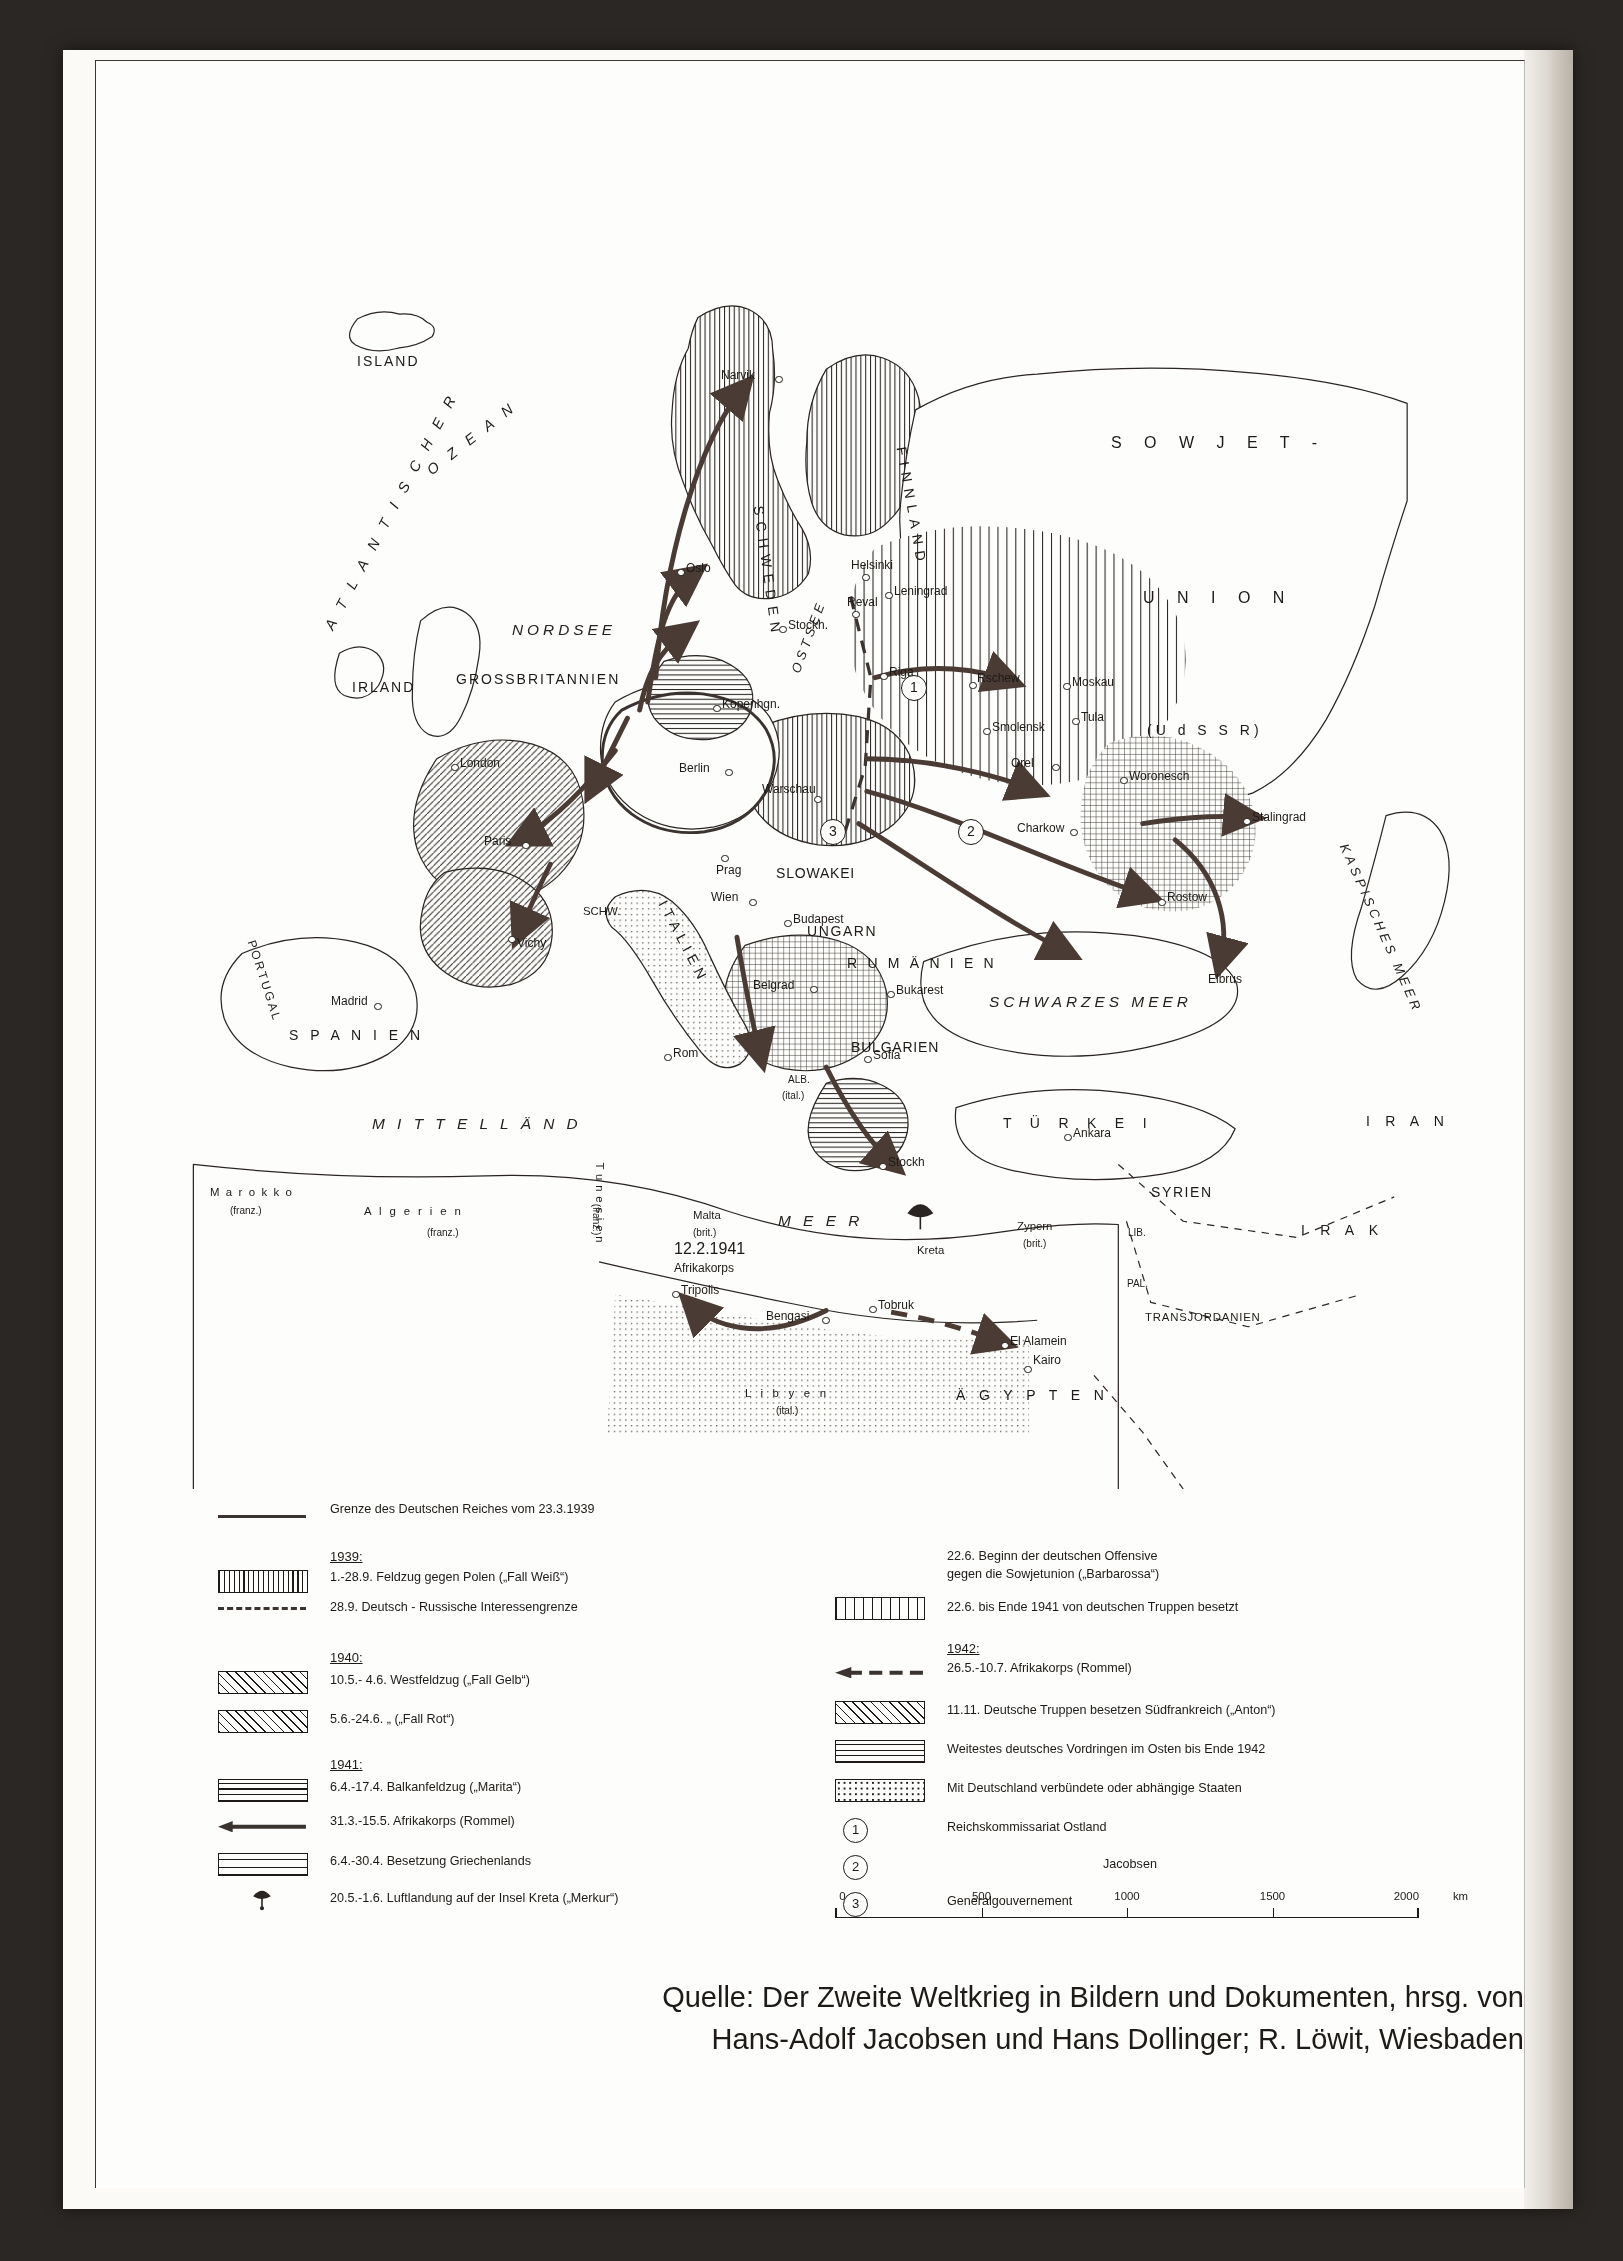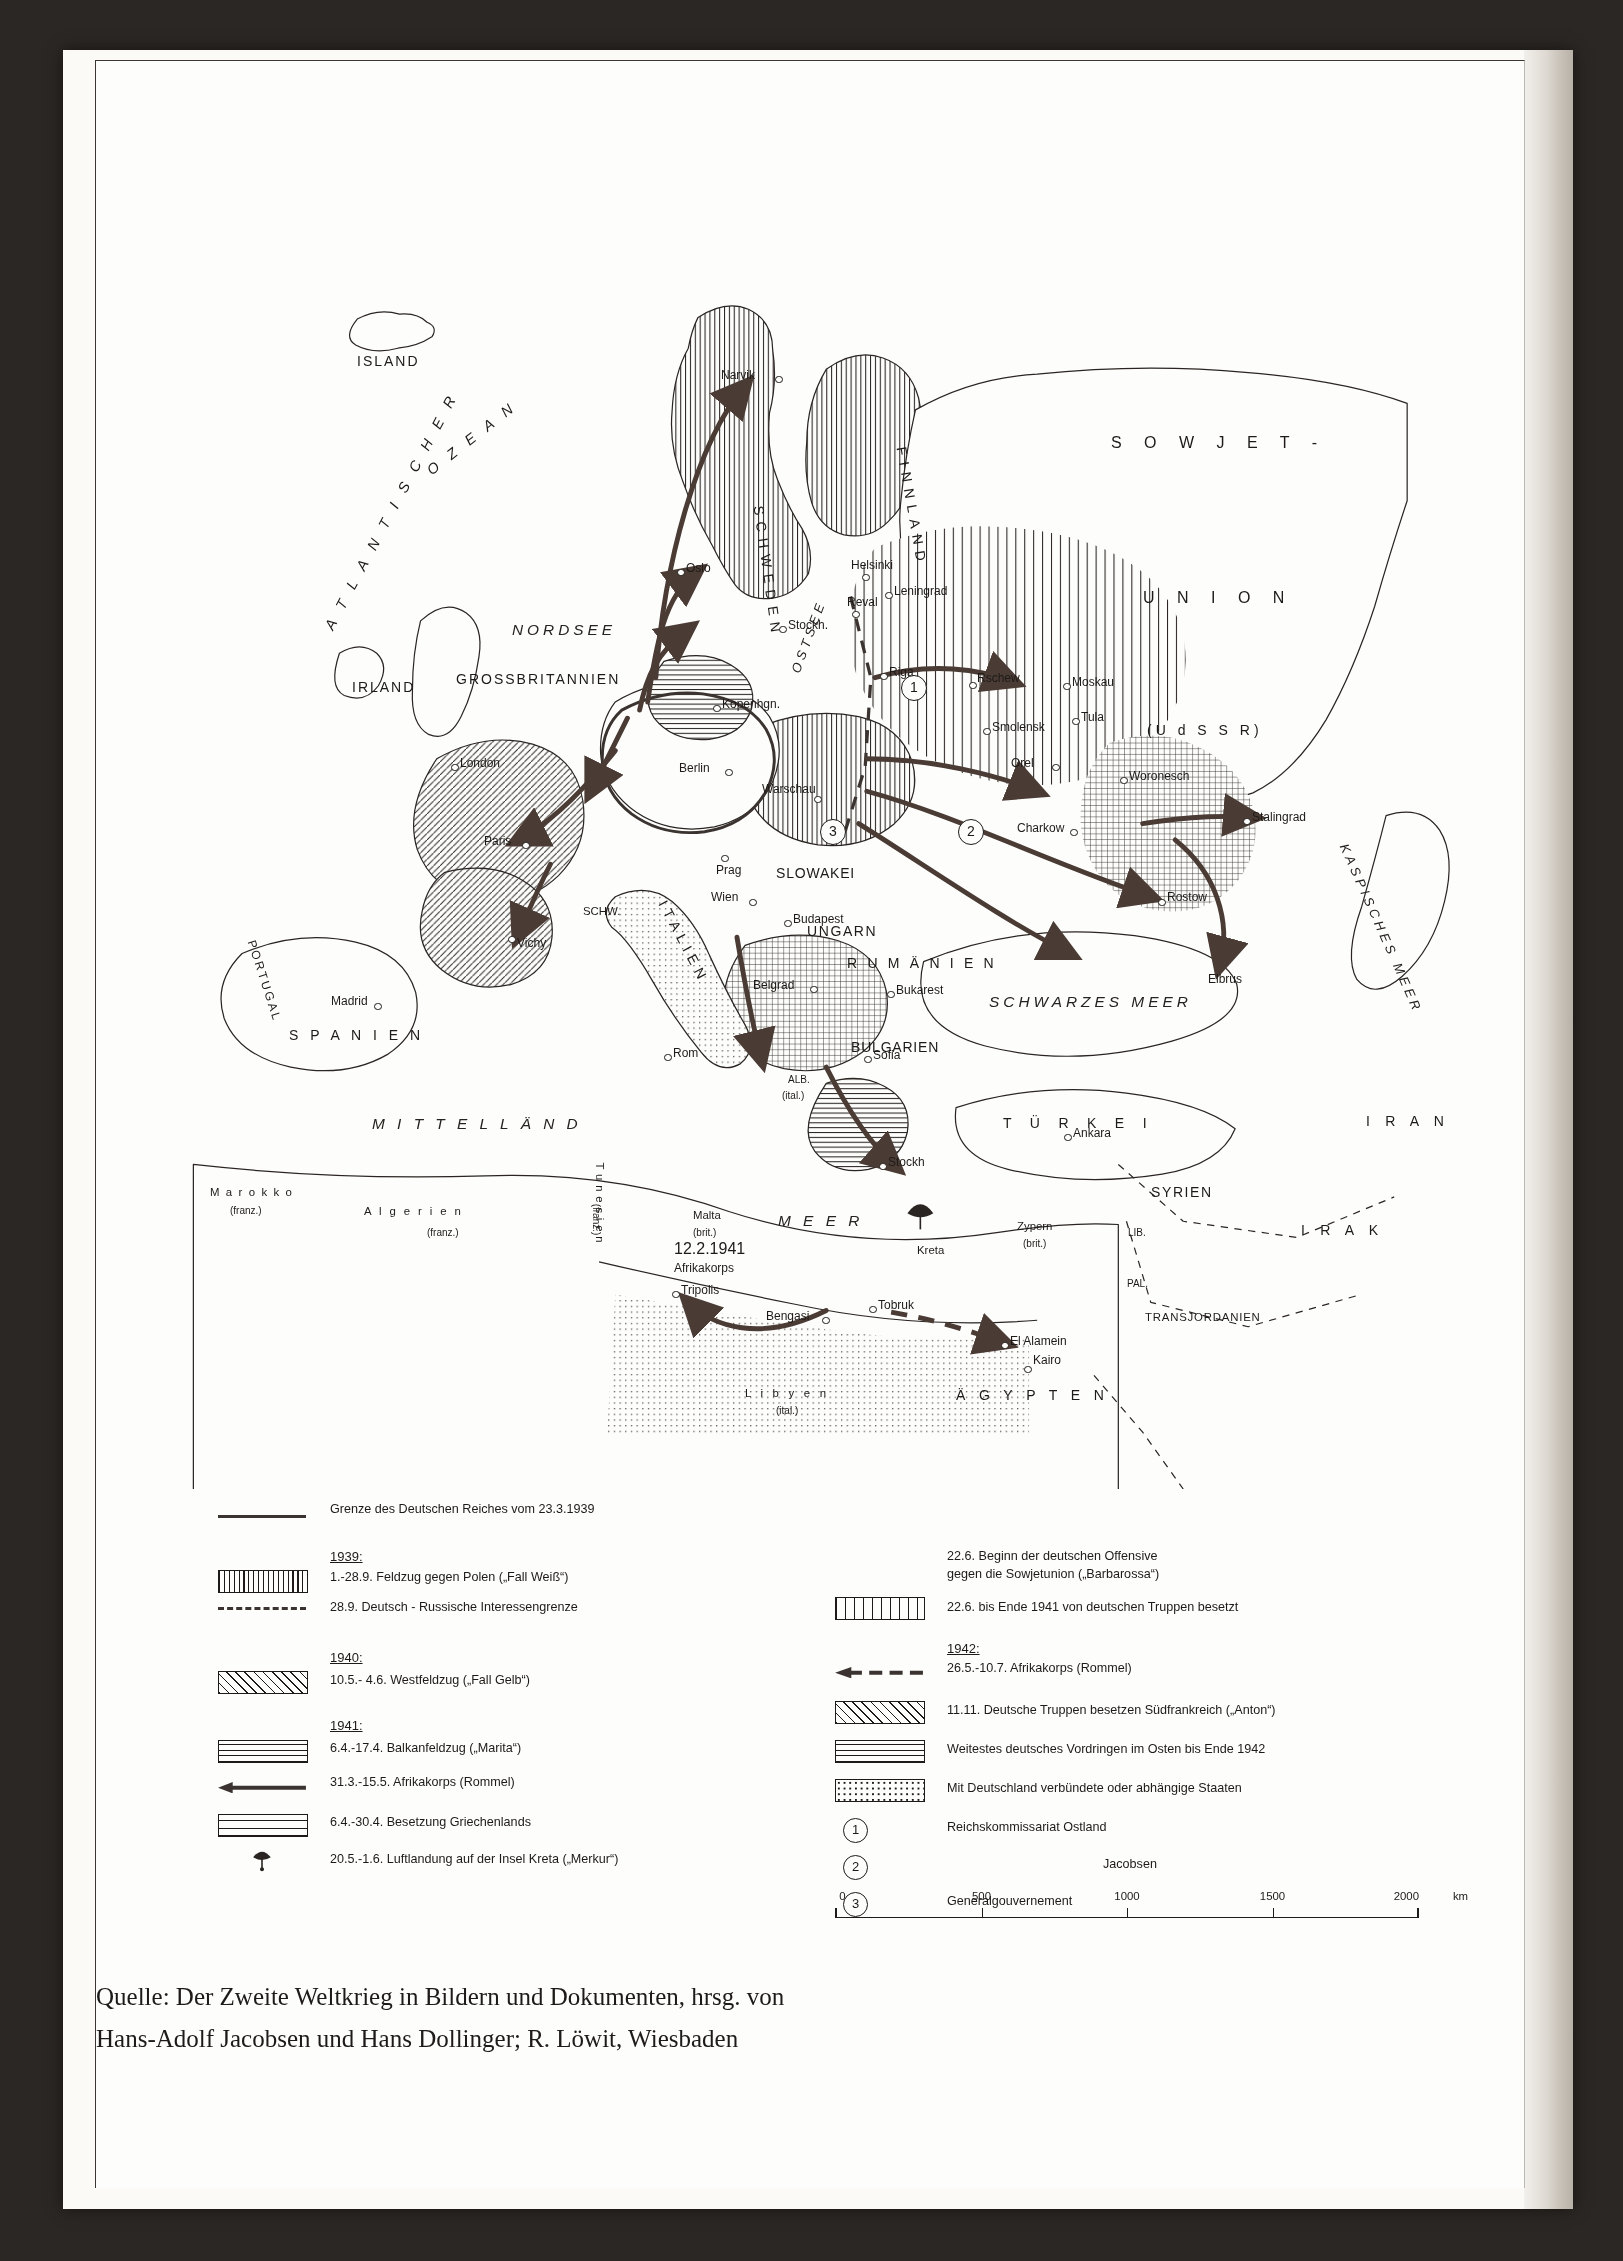--- a/index.html
+++ b/index.html
@@ -104,23 +104,23 @@
     position:absolute;left:0;top:13px;width:88px;height:0;
     border-top:3.2px dashed #3a332f;
   }
   .scalebar{
     position:absolute;left:617px;top:406px;width:584px;
   }
   .scale-line{position:relative;height:9.7px;border-left:1.1px solid #1d1a17;border-right:1.1px solid #1d1a17;border-bottom:1.1px solid #1d1a17;}
   .scale-tick{position:absolute;top:0;width:1.1px;height:9.7px;background:#1d1a17;}
   .scale-lbl{position:absolute;top:-18px;font-size:11.4px;transform:translateX(-50%);}
   .caption{
-    position:absolute;left:0;top:1915px;width:1428px;text-align:left;
-    font-family:Liberation Serif, serif;
-    font-size:25px;color:#1d1a17;line-height:42px;
+    position:absolute;left:0;top:1915px;width:1428px;text-align:right;
+    font-family:Liberation Sans, sans-serif;
+    font-size:29px;color:#1d1a17;line-height:42px;
   }
   .arrow-ico{
     position:absolute;left:0;top:8px;width:88px;height:11.4px;
   }
 </style>
 </head>
 <body>
 
 <div class="page">
   <div class="page-edge"></div>
@@ -400,20 +400,24 @@
         </div>
 
         <div class="leg-head" style="margin-left:112px;margin-top:23px;">1940:</div>
 
 
         <div class="leg-row" style="height:39px;">
           <div class="swatch h-diag"></div>
           <div class="leg-text" style="top:4.9px;">10.5.- 4.6.  Westfeldzug („Fall Gelb“)</div>
         </div>
 
+        <div class="leg-row" style="height:39px;">
+          <div class="swatch h-cross"></div>
+          <div class="leg-text" style="top:4.9px;">5.6.-24.6.          „          („Fall Rot“)</div>
+        </div>
 
         <div class="leg-head" style="margin-left:112px;margin-top:11.4px;">1941:</div>
 
         <div class="leg-row" style="height:37px;">
           <div class="swatch h-grid"></div>
           <div class="leg-text" style="top:4px;">6.4.-17.4.  Balkanfeldzug („Marita“)</div>
         </div>
 
         <div class="leg-row" style="height:37px;">
           <div class="arrow-ico">

